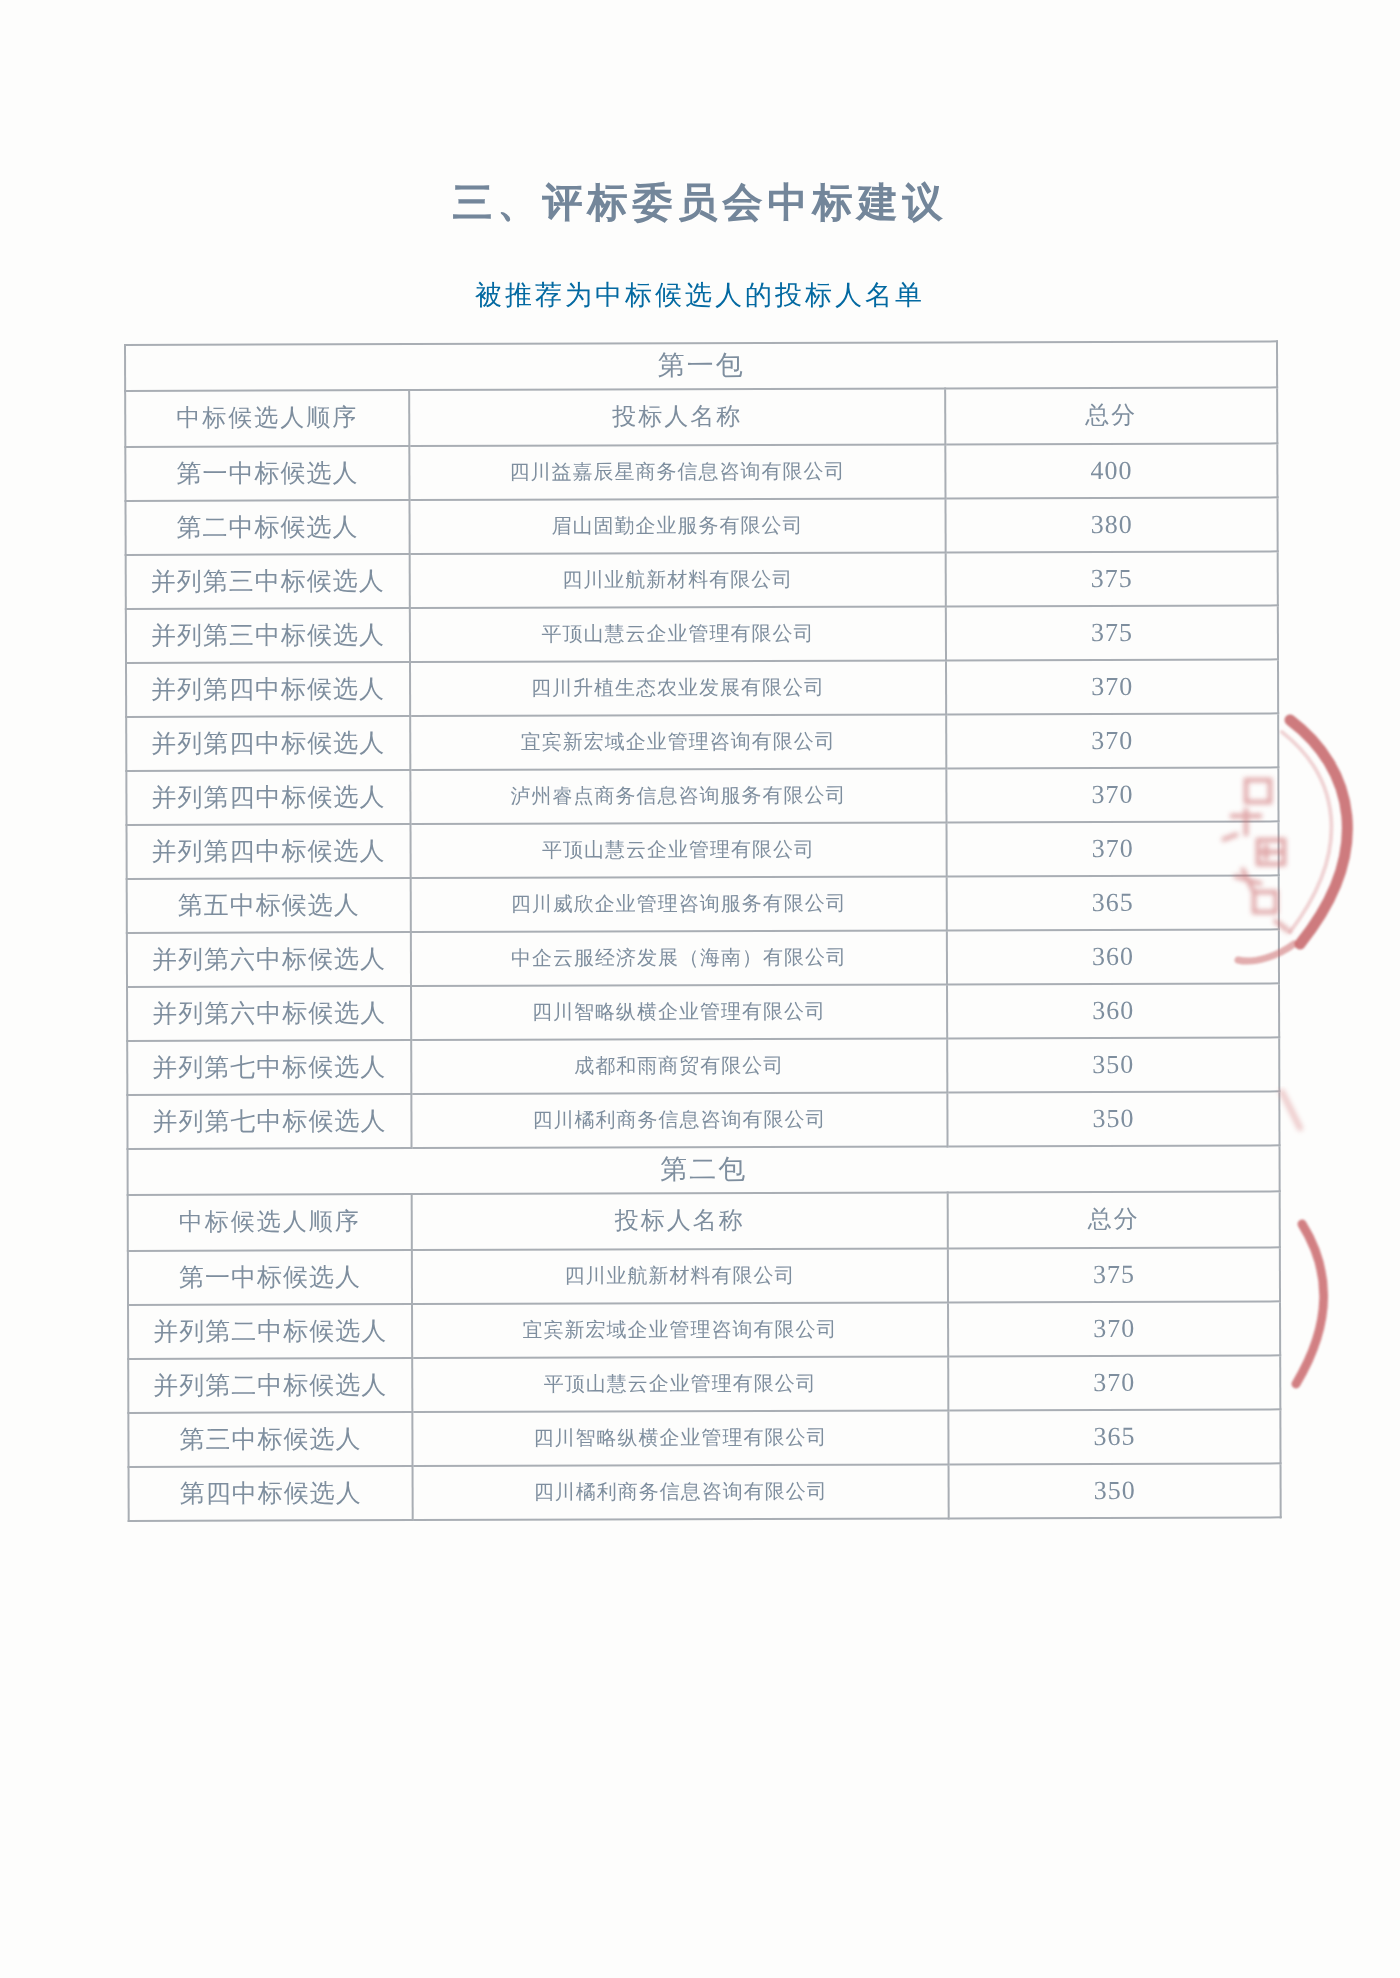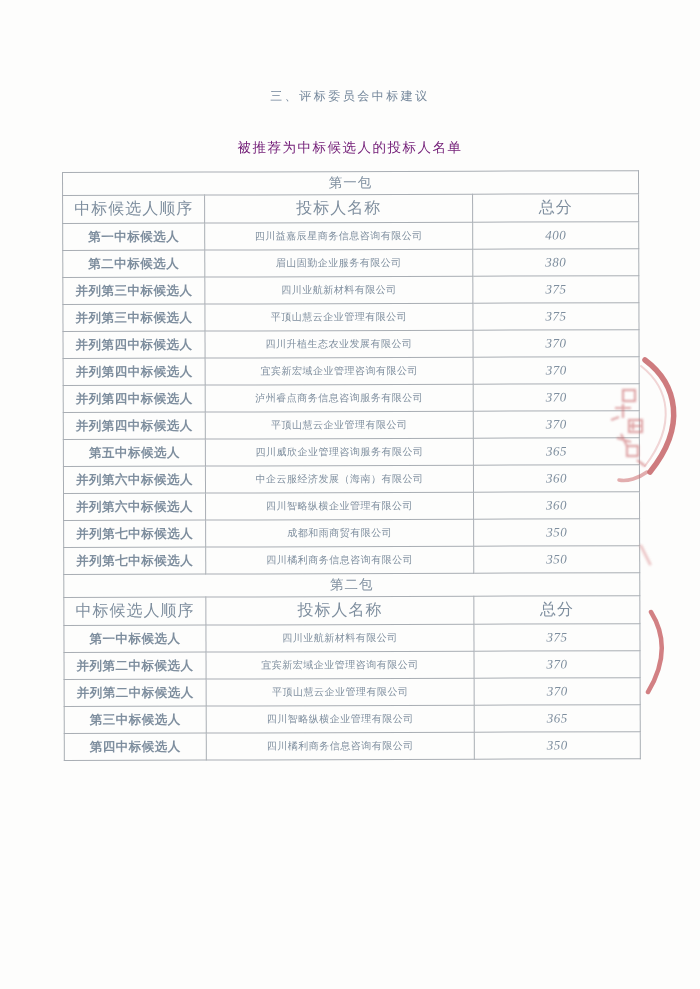--- a/index.html
+++ b/index.html
@@ -18,36 +18,36 @@
     position: absolute;
     inset: 0;
     background: #fdfdfc;
   }
   .doc-title {
     position: absolute;
     top: 88px;
     left: 0;
     width: 100%;
     text-align: center;
-    font-size: 12px;
-    font-weight: normal;
+    font-size: 20px;
+    font-weight: bold;
     letter-spacing: 2.5px;
     color: #73869a;
     margin: 0;
   }
   .doc-subtitle {
     position: absolute;
     top: 139px;
     left: 0;
     width: 100%;
     text-align: center;
     font-size: 13.5px;
     font-weight: normal;
     letter-spacing: 1.5px;
-    color: #701a75;
+    color: #0369a1;
     margin: 0;
   }
   table.award-table {
     position: absolute;
     left: 62px;
     top: 172px;
     width: 576px;
     border-collapse: collapse;
     table-layout: fixed;
     transform: rotate(-0.18deg);
@@ -62,37 +62,35 @@
     overflow: hidden;
     white-space: nowrap;
   }
   td.pkg-cell {
     height: 22px;
     font-size: 13.5px;
     letter-spacing: 1px;
   }
   td.head-cell {
     height: 27px;
-    font-size: 16px;
+    font-size: 12px;
     letter-spacing: 1px;
   }
   td.order-cell {
     height: 26px;
     font-size: 12.5px;
     letter-spacing: 0.5px;
-    font-weight: bold;
   }
   td.name-cell {
     font-size: 10px;
     letter-spacing: 0.5px;
   }
   td.score-cell {
     font-size: 13px;
     letter-spacing: 0.5px;
-    font-style: italic;
   }
   .stamp {
     position: absolute;
     pointer-events: none;
   }
   .stamp svg { display: block; }
   .soft { filter: blur(0.5px); }
   .smudge { filter: blur(1.3px); }
 </style>
 </head>

